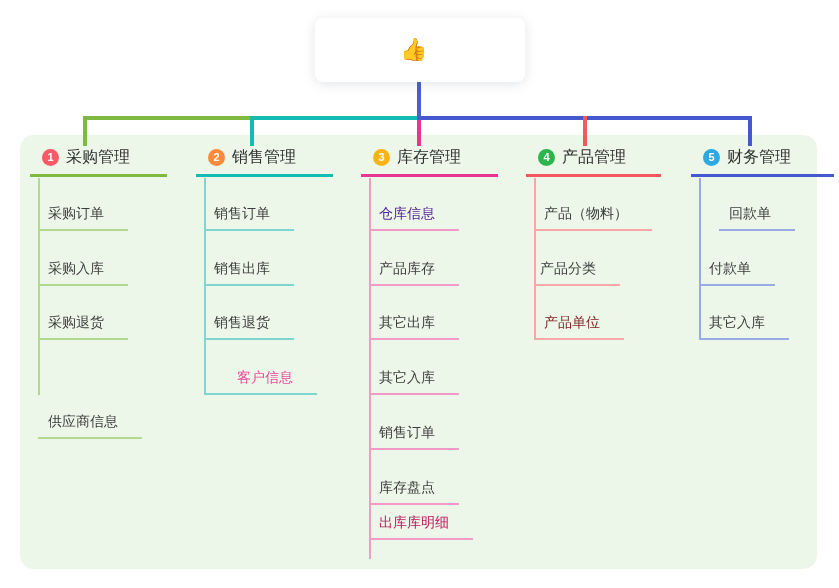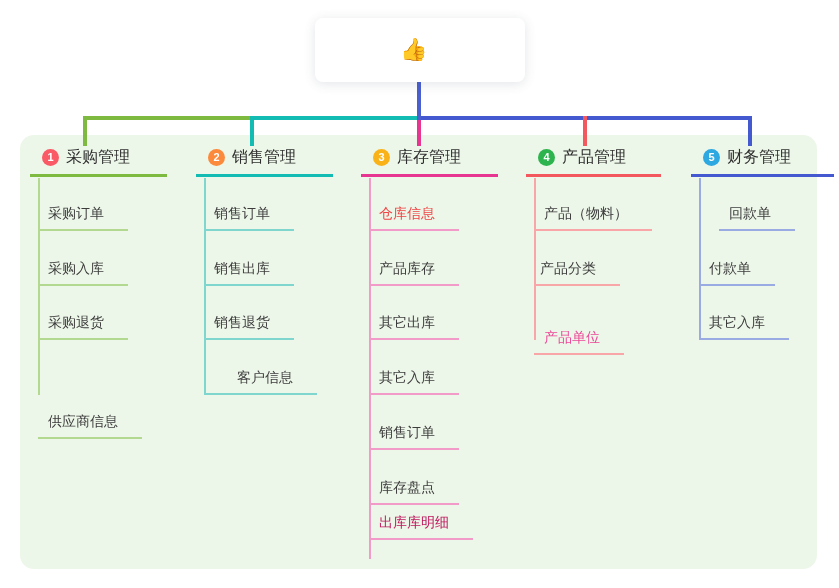--- a/index.html
+++ b/index.html
@@ -70,41 +70,41 @@
       <div class="child-node" style="left: 38px; top: 312px; border-bottom: 2px solid rgb(178, 217, 143); color: rgb(60, 60, 60);">采购退货</div>
       <div class="child-node" style="left: 38px; top: 367px; border-bottom: 2px solid rgb(178, 217, 143); color: rgb(60, 60, 60); margin-top: 44px;">供应商信息</div>
       <div class="branch-header" style="left: 196px; top: 146px; width: 137px; border-bottom: 3px solid rgb(18, 188, 178); color: rgb(47, 47, 47);">
         <div class="badge" style="background: rgb(251, 138, 60);">2</div>
         <div class="">销售管理</div>
       </div>
       <div class="child-vline" style="left: 204px; top: 178px; height: 217px; background: rgb(127, 214, 207);"></div>
       <div class="child-node" style="left: 204px; top: 203px; border-bottom: 2px solid rgb(127, 214, 207); color: rgb(60, 60, 60);">销售订单</div>
       <div class="child-node" style="left: 204px; top: 258px; border-bottom: 2px solid rgb(127, 214, 207); color: rgb(60, 60, 60); text-align: right;">销售出库</div>
       <div class="child-node" style="left: 204px; top: 312px; border-bottom: 2px solid rgb(127, 214, 207); color: rgb(60, 60, 60); text-align: right;">销售退货</div>
-      <div class="child-node" style="left: 204px; top: 367px; border-bottom: 2px solid rgb(127, 214, 207); color: #404040; padding-left: 33px;">客户信息</div>
+      <div class="child-node" style="left: 204px; top: 367px; border-bottom: 2px solid rgb(127, 214, 207); color: #ec4899; padding-left: 33px;">客户信息</div>
       <div class="branch-header" style="left: 361px; top: 146px; width: 137px; border-bottom: 3px solid rgb(231, 53, 146); color: rgb(47, 47, 47);">
         <div class="badge" style="background: rgb(249, 179, 24);">3</div>
         <div class="">库存管理</div>
       </div>
       <div class="child-vline" style="left: 369px; top: 178px; height: 381px; background: rgb(242, 154, 200);"></div>
-      <div class="child-node" style="left: 369px; top: 203px; border-bottom: 2px solid rgb(242, 154, 200); color: #ef4444; text-align: right;">仓库信息</div>
+      <div class="child-node" style="left: 369px; top: 203px; border-bottom: 2px solid rgb(242, 154, 200); color: #4c1d95; text-align: right;">仓库信息</div>
       <div class="child-node" style="left: 369px; top: 258px; border-bottom: 2px solid rgb(242, 154, 200); color: rgb(60, 60, 60);">产品库存</div>
       <div class="child-node" style="left: 369px; top: 312px; border-bottom: 2px solid rgb(242, 154, 200); color: rgb(60, 60, 60);">其它出库</div>
       <div class="child-node" style="left: 369px; top: 367px; border-bottom: 2px solid rgb(242, 154, 200); color: rgb(60, 60, 60);">其它入库</div>
       <div class="child-node" style="left: 369px; top: 422px; border-bottom: 2px solid rgb(242, 154, 200); color: rgb(60, 60, 60);">销售订单</div>
       <div class="child-node" style="left: 369px; top: 477px; border-bottom: 2px solid rgb(242, 154, 200); color: rgb(60, 60, 60);">库存盘点</div>
       <div class="child-node" style="left: 369px; top: 512px; border-bottom: 2px solid rgb(242, 154, 200); color: #be185d;">出库库明细</div>
       <div class="branch-header" style="left: 526px; top: 146px; width: 135px; border-bottom: 3px solid rgb(244, 88, 95); color: rgb(47, 47, 47);">
         <div class="badge" style="background: rgb(45, 180, 78);">4</div>
         <div class="">产品管理</div>
       </div>
       <div class="child-vline" style="left: 534px; top: 178px; height: 162px; background: rgb(249, 166, 169);"></div>
       <div class="child-node" style="left: 534px; top: 203px; border-bottom: 2px solid rgb(249, 166, 169); color: rgb(60, 60, 60);">产品（物料）</div>
       <div class="child-node" style="left: 534px; top: 258px; border-bottom: 2px solid rgb(249, 166, 169); color: rgb(60, 60, 60); padding-left: 6px;">产品分类</div>
-      <div class="child-node" style="left: 534px; top: 312px; border-bottom: 2px solid rgb(249, 166, 169); color: #ec4899; margin-top: 15px;">产品单位</div>
+      <div class="child-node" style="left: 534px; top: 312px; border-bottom: 2px solid rgb(249, 166, 169); color: #7f1d1d;">产品单位</div>
       <div class="branch-header" style="left: 691px; top: 146px; width: 143px; border-bottom: 3px solid rgb(68, 89, 208); color: rgb(47, 47, 47);">
         <div class="badge" style="background: rgb(46, 168, 224);">5</div>
         <div class="">财务管理</div>
       </div>
       <div class="child-vline" style="left: 699px; top: 178px; height: 162px; background: rgb(154, 171, 228);"></div>
       <div class="child-node" style="left: 699px; top: 203px; border-bottom: 2px solid rgb(154, 171, 228); color: rgb(60, 60, 60); margin-left: 20px;">回款单</div>
       <div class="child-node" style="left: 699px; top: 258px; border-bottom: 2px solid rgb(154, 171, 228); color: rgb(60, 60, 60);">付款单</div>
       <div class="child-node" style="left: 699px; top: 312px; border-bottom: 2px solid rgb(154, 171, 228); color: rgb(60, 60, 60);">其它入库</div>
     </div>
 </div>

